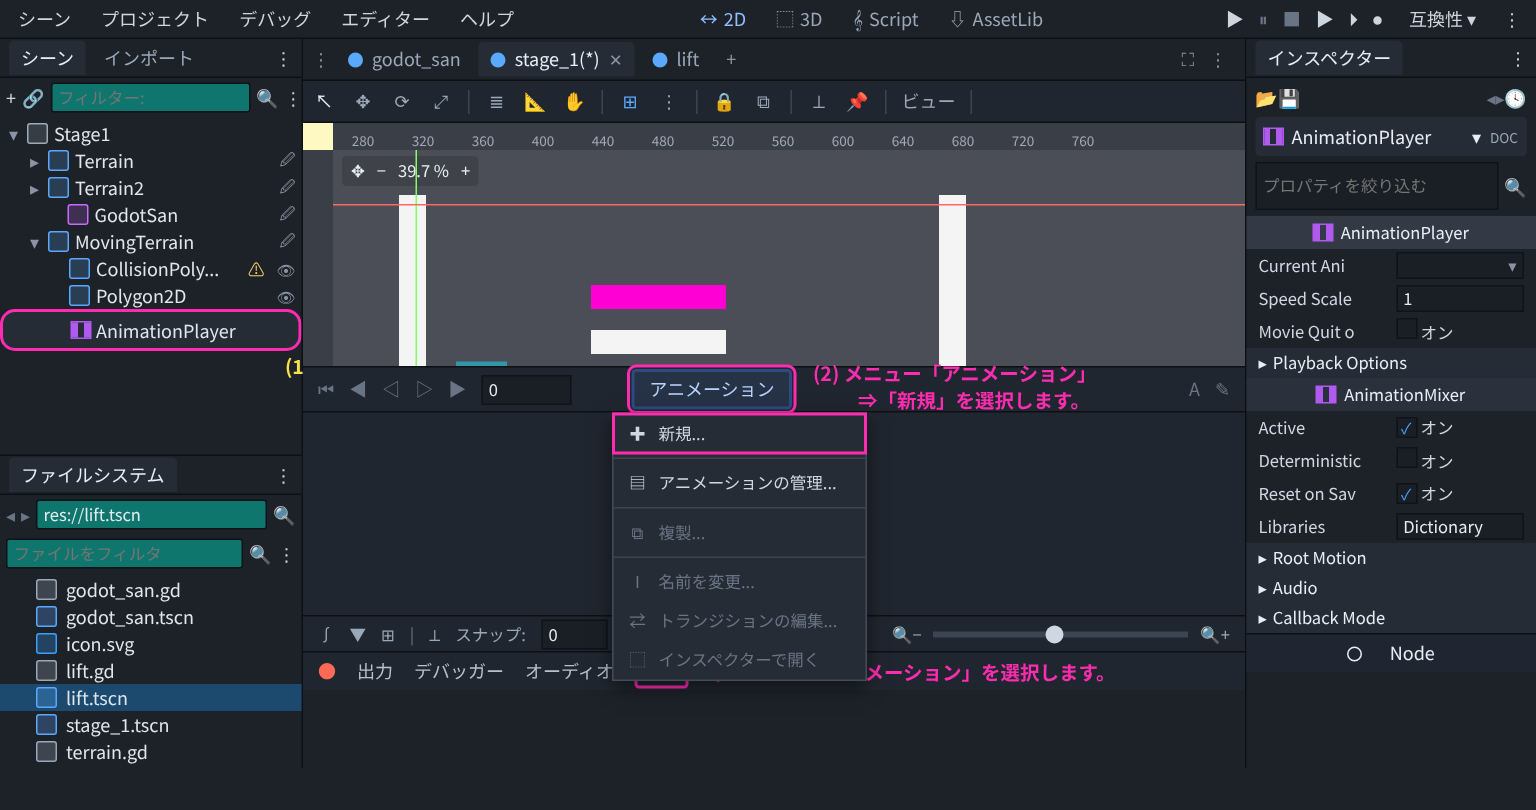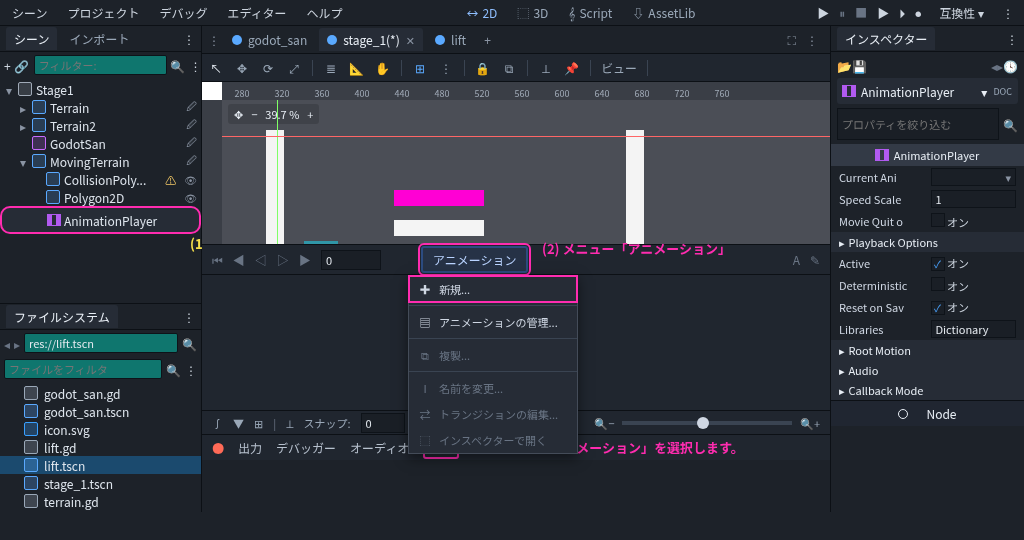--- a/index.html
+++ b/index.html
@@ -50,21 +50,21 @@
   .edtab { display:flex; align-items:center; gap:6px; padding:3px 8px; color:#9aa8b8; border-radius:3px 3px 0 0;}
   .edtab.active { background:#262c36; color:#e8eef5; }
   .edtab .x { color:#8a94a3; font-size:11px; }
 
   
   .tb2d { height:28px; display:flex; align-items:center; padding:0 6px; gap:10px; background:#20262f; border-bottom:1px solid #0c1015; color:#9aa8b8; }
   .tbbtn { width:16px; height:16px; display:flex; align-items:center; justify-content:center; }
   .tbdiv { width:1px; height:16px; background:#3a4452; }
 
   
-  .vpwrap { flex:1; position:relative; background:#ffffff; overflow:hidden; }
+  .vpwrap { flex:1; position:relative; background:#fef9c3; overflow:hidden; }
   .ruler-h { position:absolute; top:0; left:20px; right:0; height:18px; background:#3a3e46; display:flex; color:#a0aab7; font-size:9px; align-items:flex-end; }
   .ruler-h span { width:40px; text-align:center; }
   .ruler-v { position:absolute; top:18px; left:0; width:20px; bottom:0; background:#3a3e46; }
   .vpcanvas { position:absolute; top:18px; left:20px; right:0; bottom:0; background:#4b4e56; }
   .zoomctl { position:absolute; top:4px; left:6px; display:flex; align-items:center; gap:8px; color:#e8eef5; font-size:11px; background:rgba(0,0,0,0.15); padding:2px 6px; border-radius:3px;}
   .vpshape { position:absolute; }
 
   
   .botpanel { height:216px; background:#20262f; border-top:1px solid #0c1015; display:flex; flex-direction:column; position:relative;}
   .bptop { height:30px; display:flex; align-items:center; padding:0 10px; gap:10px; border-bottom:1px solid #0c1015;}
@@ -169,21 +169,21 @@
           <span class="nicon" style="background:#5aa9ff33;border:1px solid #5aa9ff"></span>
           <span class="lbl">Terrain</span>
           <span class="ricon">🖉</span>
         </div>
         <div class="node" style="padding-left: 18px;">
           <span class="arw">▸</span>
           <span class="nicon" style="background:#5aa9ff33;border:1px solid #5aa9ff"></span>
           <span class="lbl">Terrain2</span>
           <span class="ricon">🖉</span>
         </div>
-        <div class="node" style="padding-left: 18px;">
+        <div class="node" style="padding-left: 18px; margin-left: 13px;">
           <span class="arw"></span>
           <span class="nicon" style="background:#c76bff33;border:1px solid #c76bff"></span>
           <span class="lbl">GodotSan</span>
           <span class="ricon">🖉</span>
         </div>
         <div class="node" style="padding-left: 18px;">
           <span class="arw">▾</span>
           <span class="nicon" style="background:#5aa9ff33;border:1px solid #5aa9ff"></span>
           <span class="lbl">MovingTerrain</span>
           <span class="ricon">🖉</span>
@@ -348,20 +348,21 @@
         <span style="color:#697484">◁</span>
         <span style="color:#697484">▷</span>
         <span style="color:#697484">▶</span>
         <input class="bpnum" value="0" style="">
         <div style="width:20px"></div>
         <div class="animbtn">アニメーション</div>
         <div style="flex:1"></div>
         <span style="color:#697484">A</span>
         <span style="color:#697484">✎</span>
         <div class="annot-txt" style="position:absolute; left:340px; top:-6px;">(2) メニュー「アニメーション」</div>
+        <div class="annot-txt" style="position:absolute; left:370px; top:12px;">⇒「新規」を選択します。</div>
       </div>
       <div class="bpbody">
         <div class="ctxmenu" id="ctxmenu" style="left:206px;">
             <div class="mi hl">
               <span style="width:12px;text-align:center">✚</span>
               <span>新規...</span>
             </div>
             <div class="sep"></div>
             <div class="mi">
               <span style="width:12px;text-align:center">▤</span>
@@ -457,20 +458,24 @@
         </div>
         <div class="prop">
           <div class="pl">Movie Quit o</div>
           <div class="pv"><span class="chk"></span> <span>オン</span></div>
         </div>
       </div>
     <div class="foldhdr">
         <span>▸</span>
         <span>Playback Options</span>
       </div>
+    <div class="sectionhdr sub">
+        <span class="animicon"></span>
+        <span>AnimationMixer</span>
+      </div>
     <div id="props2">
         <div class="prop">
           <div class="pl">Active</div>
           <div class="pv"><span class="chk">✓</span> <span>オン</span></div>
         </div>
         <div class="prop">
           <div class="pl">Deterministic</div>
           <div class="pv"><span class="chk"></span> <span>オン</span></div>
         </div>
         <div class="prop">

